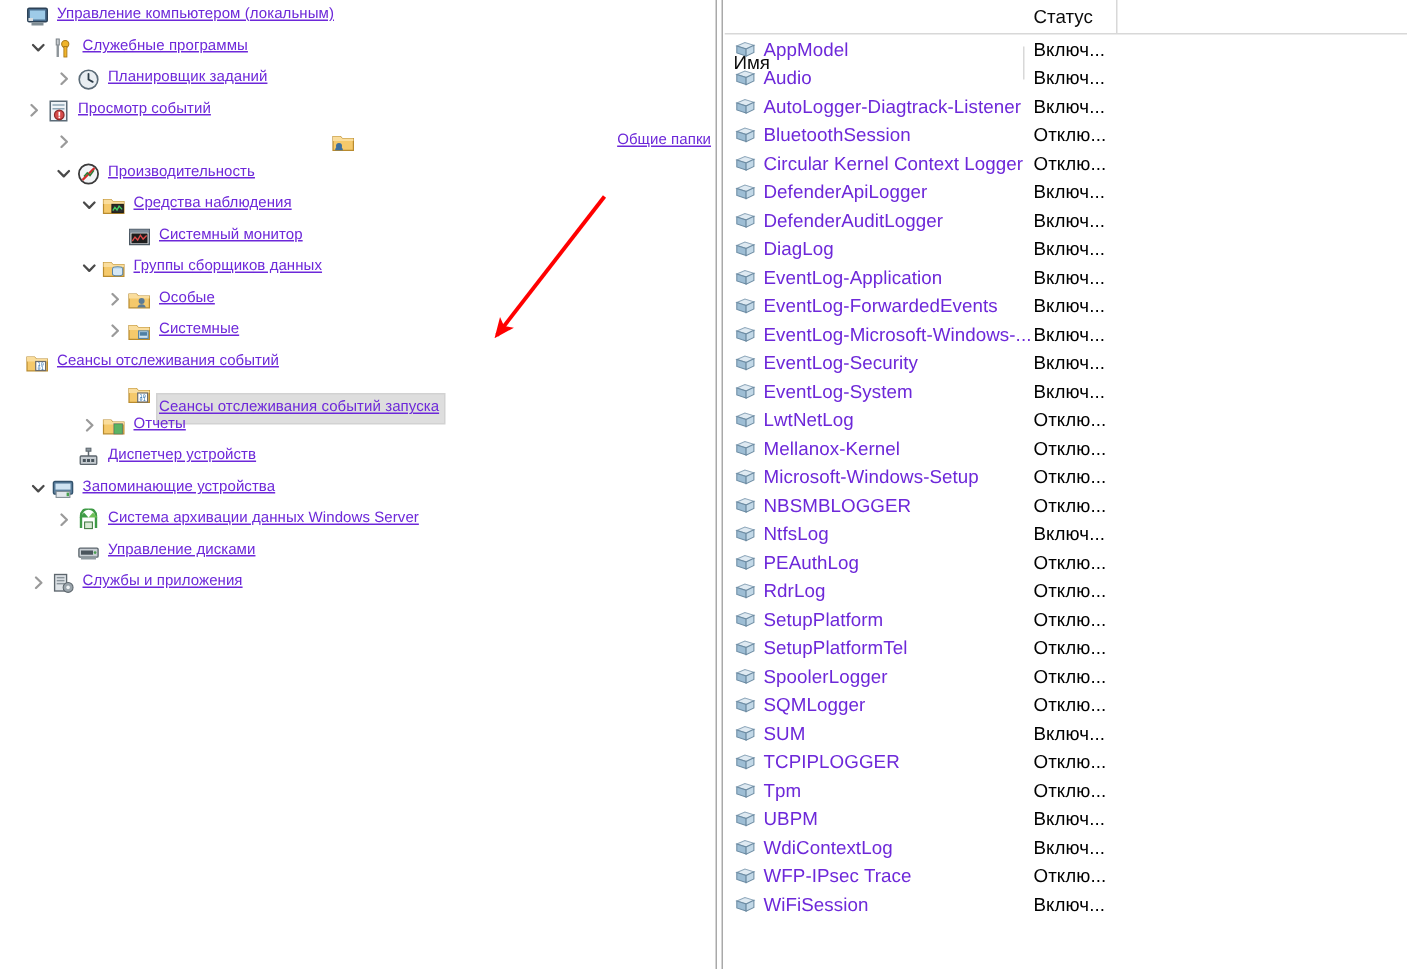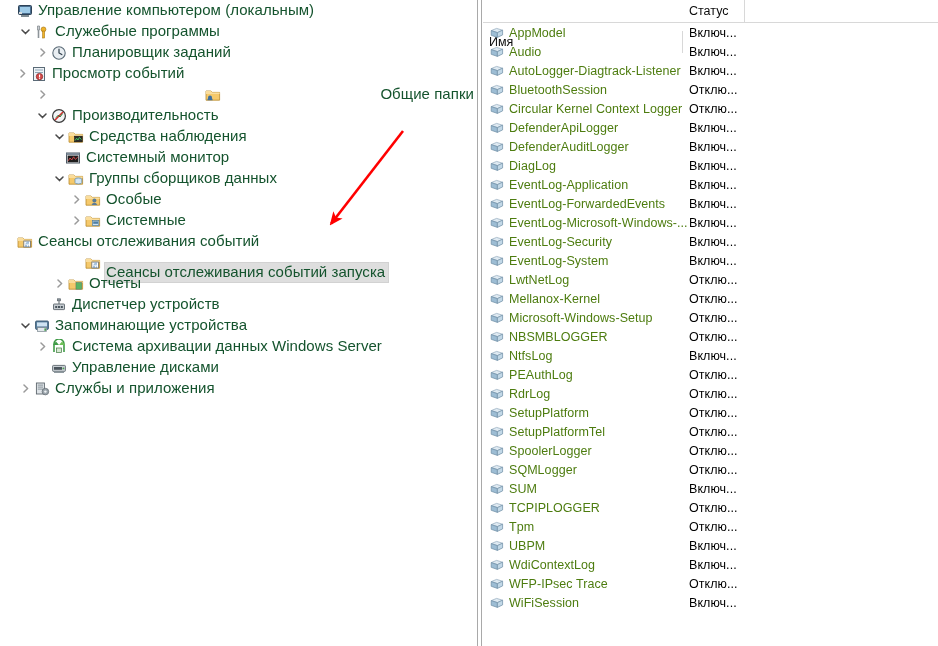--- a/index.html
+++ b/index.html
@@ -36,25 +36,26 @@
     display: flex; align-items: center; justify-content: center;
   }
   .tree-row .twisty svg { display: block; }
   .tree-row .ticon {
     width: 18px; height: 21px;
     flex: 0 0 18px;
     display: flex; align-items: center; justify-content: center;
     margin-right: 3px;
   }
   .tree-row .tlabel {
-    font-size: 15px;
+    font-size: 10px;
     line-height: 16px;
-    color: #14532d;
+    color: #6d28d9;
     padding: 1px 3px 2px 1px;
     letter-spacing: 0.05px;
+    text-decoration: underline;
   }
   .tree-row.selected .tlabel {
     background: #dedede;
     box-shadow: 0 0 0 1px #d2d2d2;
     margin-top: 20px;
   }
 
   
   #splitter {
     position: absolute; top: 0; left: 477px;
@@ -103,21 +104,21 @@
   }
   .list-row .licon {
     width: 16px; height: 16px;
     flex: 0 0 16px;
     margin-left: 6px; margin-right: 4px;
     display: flex; align-items: center; justify-content: center;
   }
   .list-row .lname {
     font-size: 12.5px;
     line-height: 16px;
-    color: #4d7c0f;
+    color: #6d28d9;
     letter-spacing: 0.05px;
   }
   .list-row .lstatus {
     position: absolute;
     left: 206px;
     font-size: 12.5px;
     line-height: 16px;
     color: #000000;
     letter-spacing: 0.05px;
   }
@@ -236,21 +237,21 @@
         <span class="ticon">
           <svg width="16" height="16" viewBox="0 0 16 16">
             <path d="M1 4 L6 4 L7.2 5.4 L14.6 5.4 L14.6 13.2 L1 13.2 Z" fill="#f5c96b" stroke="#b98b2e" stroke-width="0.8"></path>
             <path d="M1 4 L6 4 L7.2 5.4 L14.6 5.4 L14.6 7 L1 7 Z" fill="#fadd9c" stroke="none"></path>
             <rect x="6.6" y="7.2" width="7.6" height="5.6" fill="#2b2b2b" stroke="#111" stroke-width="0.6"></rect>
             <path d="M7.2 11.4 L8.6 9.2 L10 11 L11.4 8.4 L13.4 10.6" stroke="#44d062" stroke-width="0.9" fill="none"></path>
           </svg>
         </span>
         <span class="tlabel">Средства наблюдения</span>
       </div>
-      <div class="tree-row" style="padding-left: 48px;">
+      <div class="tree-row" style="padding-left: 68px;">
         <span class="twisty"></span>
         <span class="ticon">
           <svg width="16" height="16" viewBox="0 0 16 16">
             <rect x="1.5" y="3" width="13" height="10" fill="#ffffff" stroke="#4b5762" stroke-width="1"></rect>
             <rect x="1.5" y="3" width="13" height="2.2" fill="#7f8c99"></rect>
             <rect x="2.6" y="5.6" width="10.8" height="6.6" fill="#1d1d1d"></rect>
             <path d="M3.2 10.8 L5 8 L6.8 10 L8.6 6.8 L10.4 9.4 L12.8 7" stroke="#e04a4a" stroke-width="0.9" fill="none"></path>
           </svg>
         </span>
         <span class="tlabel">Системный монитор</span>

